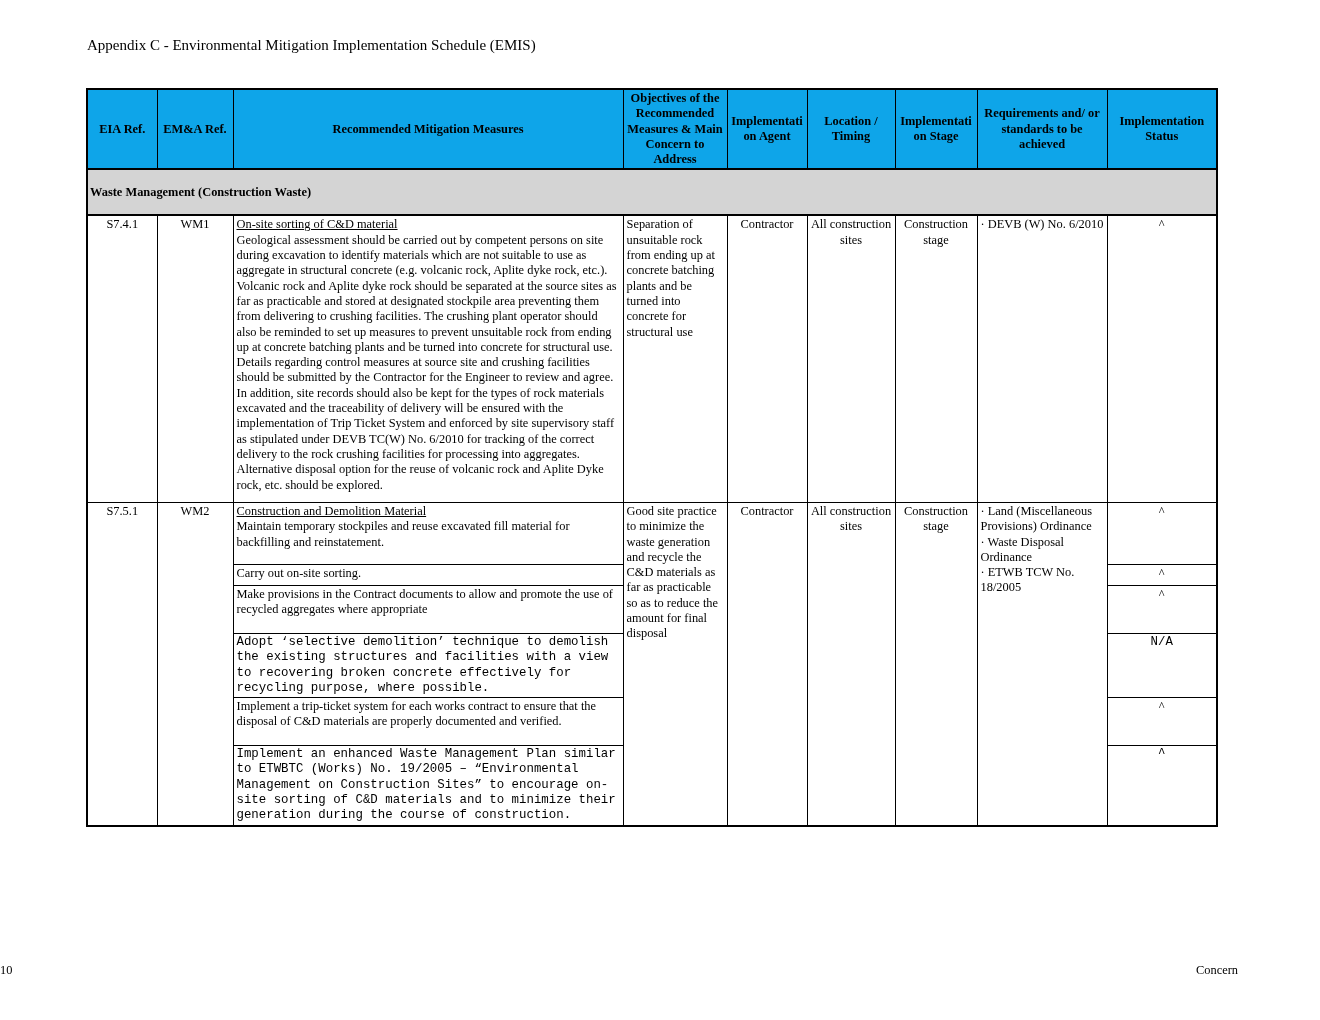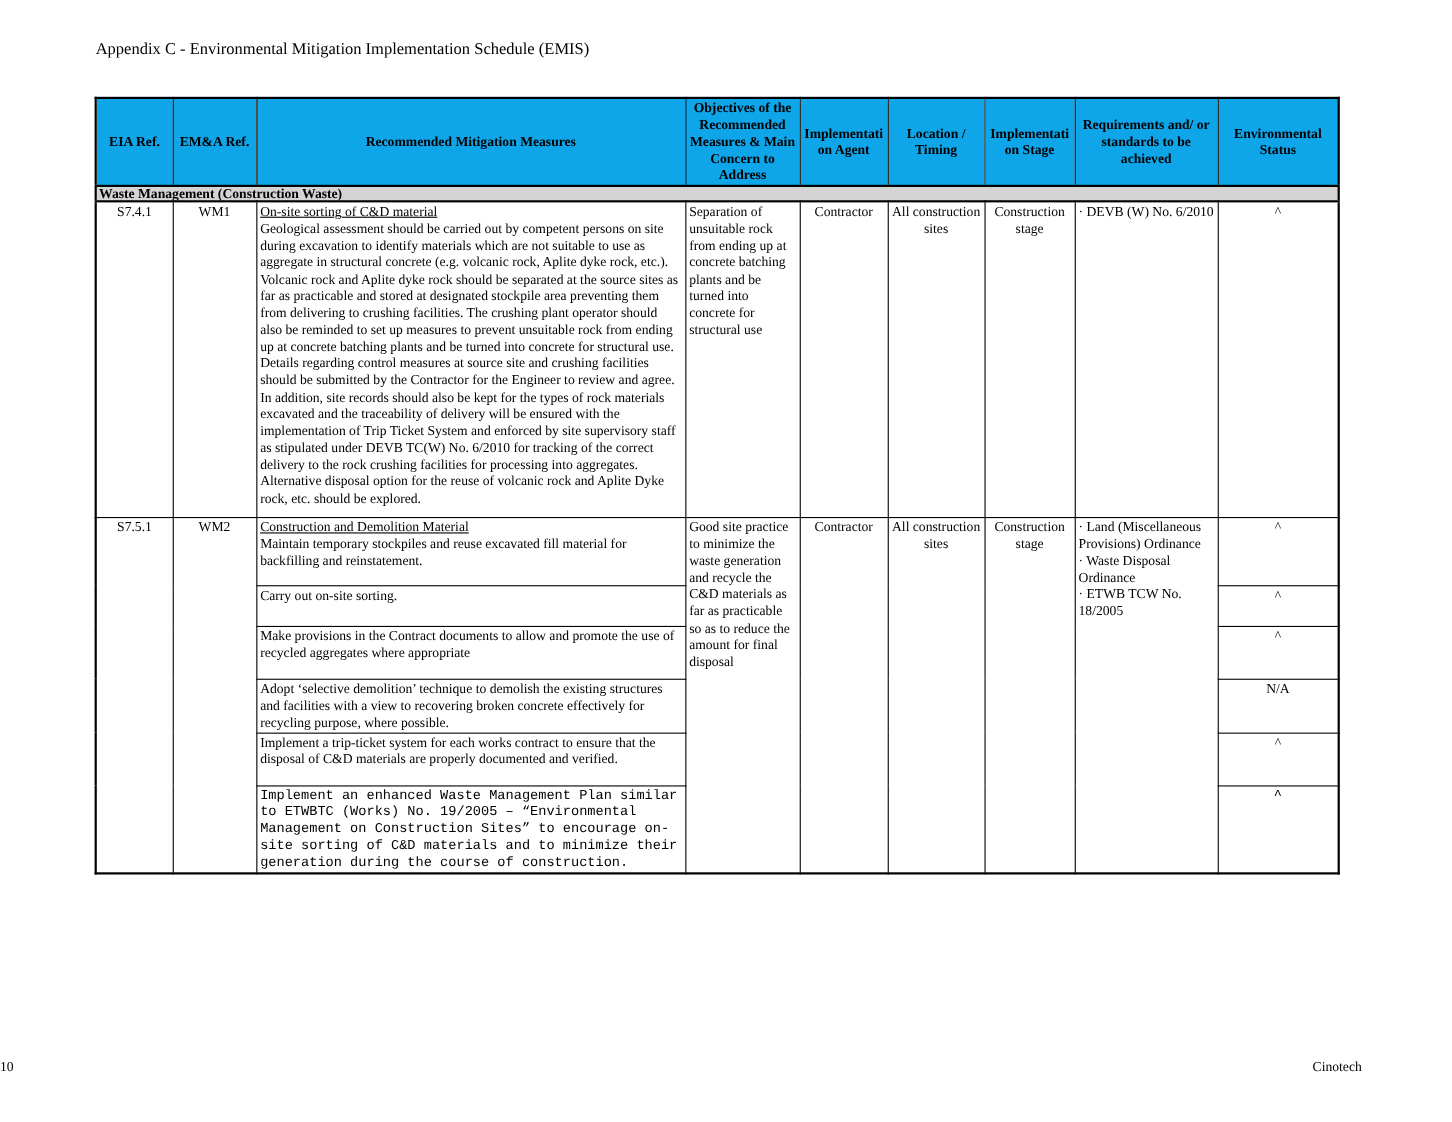--- a/index.html
+++ b/index.html
@@ -18,28 +18,28 @@
   }
   table.emis th, table.emis td {
     border:1px solid #000; overflow:hidden; padding:1px 3px; vertical-align:top;
   }
   table.emis th {
     background:#0ea5e9; font-weight:bold; text-align:center; vertical-align:middle;
     white-space:pre-line; height:76px; padding:1px 2px;
   }
   tr.section-row td {
     background:#d4d4d4; font-weight:bold; text-align:left;
-    height:14px; line-height:12px; padding:0 2px;
+    height:14px; line-height:12px; padding:16px 2px;
     border-top:2px solid #000; border-bottom:2px solid #000;
   }
   tr.row-main > td { height:287px; }
   tr.sub-1 > td { height:62px; }
-  tr.sub-2 > td { height:37px; }
+  tr.sub-2 > td { height:21px; }
   tr.sub-3 > td { height:48px; }
-  tr.sub-4 > td { height:48px; }
+  tr.sub-4 > td { height:48px;font-family:Liberation Mono, monospace; }
   tr.sub-5 > td { height:48px; }
   tr.sub-6 > td { height:61px;font-family:Liberation Mono, monospace; }
   td.c-center { text-align:center; }
   td.c-pre { white-space:pre-line;margin-top:28px; }
   .measure-title { text-decoration:underline; }
   .footer-page {
     position:absolute; left:0; right:0; top:963px; font-size:12.4px;
   }
   .footer-company {
     position:absolute; right:82px; top:963px; font-size:12.4px;
@@ -74,21 +74,21 @@
 Address</th>
       <th>Implementati
 on Agent</th>
       <th>Location /
 Timing</th>
       <th>Implementati
 on Stage</th>
       <th>Requirements and/ or
 standards to be
 achieved</th>
-      <th>Environmental
+      <th>Implementation
 Status</th>
     </tr>
   </thead>
   <tbody>
     <tr class="section-row">
       <td colspan="9">Waste Management (Construction Waste)</td>
     </tr>
 
     <tr class="row-main">
       <td class="c-center">S7.4.1</td>
@@ -160,13 +160,13 @@
       <td class="c-center">^</td>
     </tr>
     <tr class="sub-6">
       <td>Implement an enhanced Waste Management Plan similar to ETWBTC (Works) No. 19/2005 – “Environmental Management on Construction Sites” to encourage on-site sorting of C&amp;D materials and to minimize their generation during the course of construction.</td>
       <td class="c-center">^</td>
     </tr>
   </tbody>
 </table>
 
 <div class="footer-page">10</div>
-<div class="footer-company">Cinotech</div>
+<div class="footer-company">Concern</div>
 
 </body></html>

